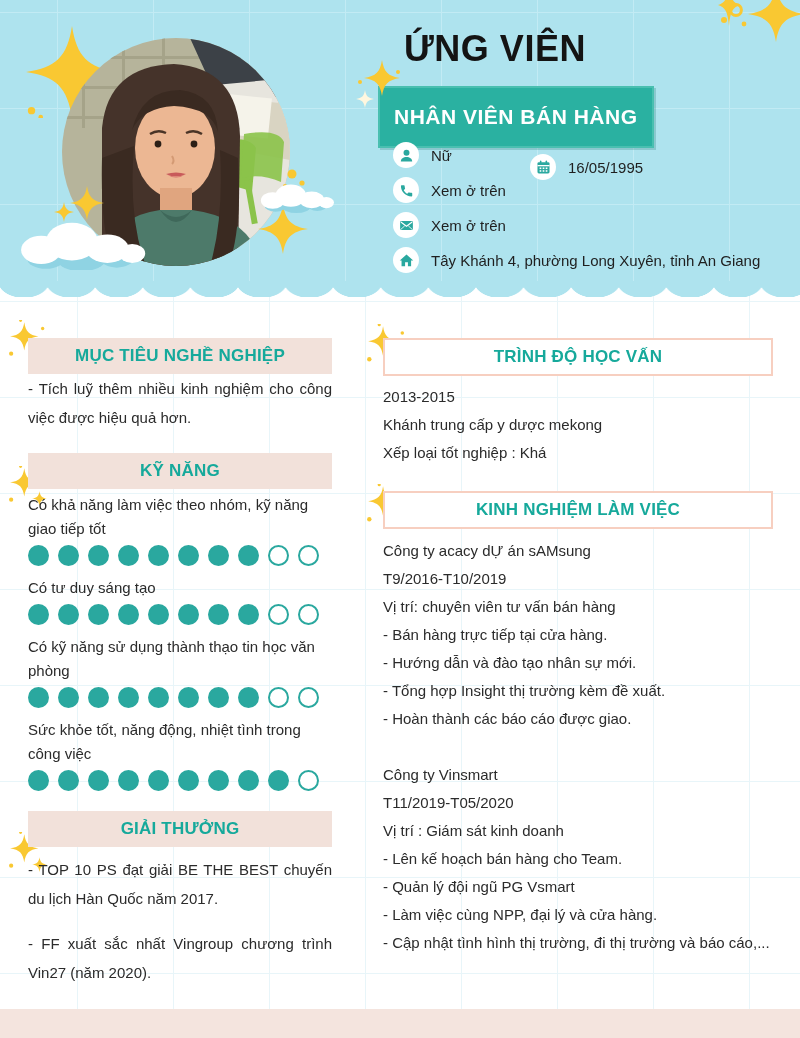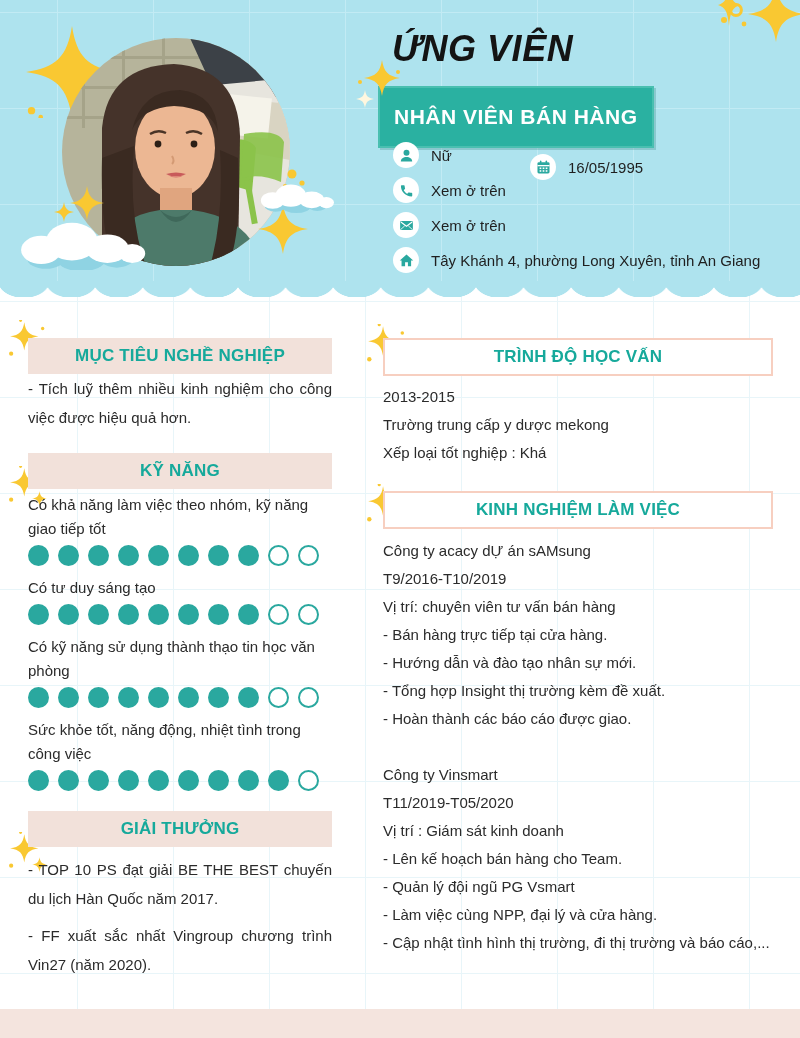--- a/index.html
+++ b/index.html
@@ -10,21 +10,21 @@
         background-size:96px 96px;background-position:77px 13px;}
   
   .hero{position:absolute;left:0;top:0;width:800px;height:281px;
         background-color:#aee3ee;
         background-image:linear-gradient(#c2ebf4 1px,transparent 1px),linear-gradient(90deg,#c2ebf4 1px,transparent 1px);
         background-size:96px 96px;background-position:57px 12px;}
   .wave{position:absolute;left:0;top:281px;width:800px;height:16px;
         background-image:radial-gradient(ellipse 26px 17px at 50% 0%,#aee3ee 97%,rgba(0,0,0,0) 100%);
         background-size:47.6px 16px;background-repeat:repeat-x;}
   .photo{position:absolute;left:62px;top:38px;width:228px;height:228px;border-radius:50%;overflow:hidden;}
-  .title{position:absolute;left:392px;top:28px;font-size:36px;font-weight:800;color:#141414;letter-spacing:.5px;margin:0;font-style:italic;}
+  .title{position:absolute;left:404px;top:28px;font-size:36px;font-weight:800;color:#141414;letter-spacing:.5px;margin:0;}
   .badge{position:absolute;left:378px;top:86px;height:28px;display:flex;align-items:center;
          background:#2ab1a1;border:2px solid #49bfb0;box-shadow:2px 2px 0 rgba(30,120,110,.25);
          padding:15px 14px;color:#fff;font-weight:bold;font-size:21px;letter-spacing:.5px;}
   .info{position:absolute;left:393px;top:142px;width:395px;}
   .irow{position:relative;display:flex;align-items:center;margin-bottom:9px;height:26px;}
   .icell2{position:absolute;left:137px;top:12px;display:flex;align-items:center;height:26px;}
   .ico{width:26px;height:26px;border-radius:50%;background:#fff;display:flex;align-items:center;justify-content:center;flex:0 0 26px;}
   .ico svg{width:17px;height:17px;}
   .itxt{margin-left:12px;font-size:15px;color:#1f1f1f;}
   
@@ -293,28 +293,28 @@
           <span class="dot filled"></span>
           <span class="dot filled"></span>
           <span class="dot filled"></span>
           <span class="dot filled"></span>
           <span class="dot"></span>
         </div>
     </div>
 
     <div class="bar mt3">GIẢI THƯỞNG</div>
     <p class="para">- TOP 10 PS đạt giải BE THE BEST chuyến du lịch Hàn Quốc năm 2017.</p>
-    <p class="para" style="margin-top:8px">- FF xuất sắc nhất Vingroup chương trình Vin27 (năm 2020).</p>
+    <p class="para" style="margin-top:16px">- FF xuất sắc nhất Vingroup chương trình Vin27 (năm 2020).</p>
   </div>
 
   <div class="col-right">
     <div class="obar mt1">TRÌNH ĐỘ HỌC VẤN</div>
     <div class="edu-lines">
       <div class="rline">2013-2015</div>
-      <div class="rline">Trường trung cấp y dược mekong</div>
+      <div class="rline">Khánh trung cấp y dược mekong</div>
       <div class="rline">Xếp loại tốt nghiệp : Khá</div>
     </div>
 
     <div class="obar mt2">KINH NGHIỆM LÀM VIỆC</div>
     <div class="job1">
       <div class="rline">Công ty acacy dỰ án sAMsung</div>
       <div class="rline">T9/2016-T10/2019</div>
       <div class="rline">Vị trí: chuyên viên tư vấn bán hàng</div>
       <div class="rline">- Bán hàng trực tiếp tại cửa hàng.</div>
       <div class="rline">- Hướng dẫn và đào tạo nhân sự mới.</div>

